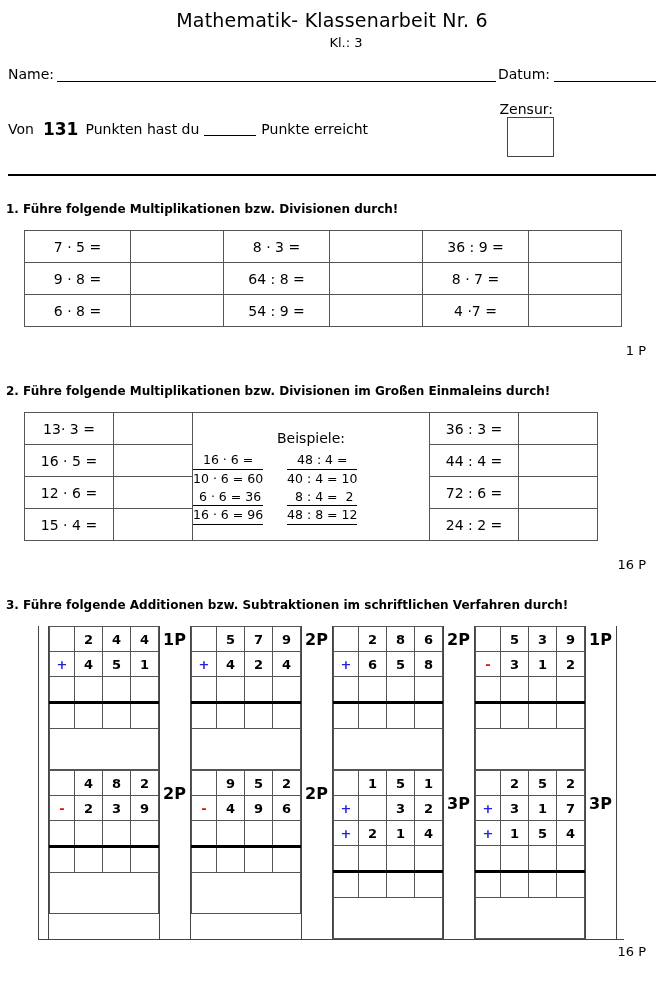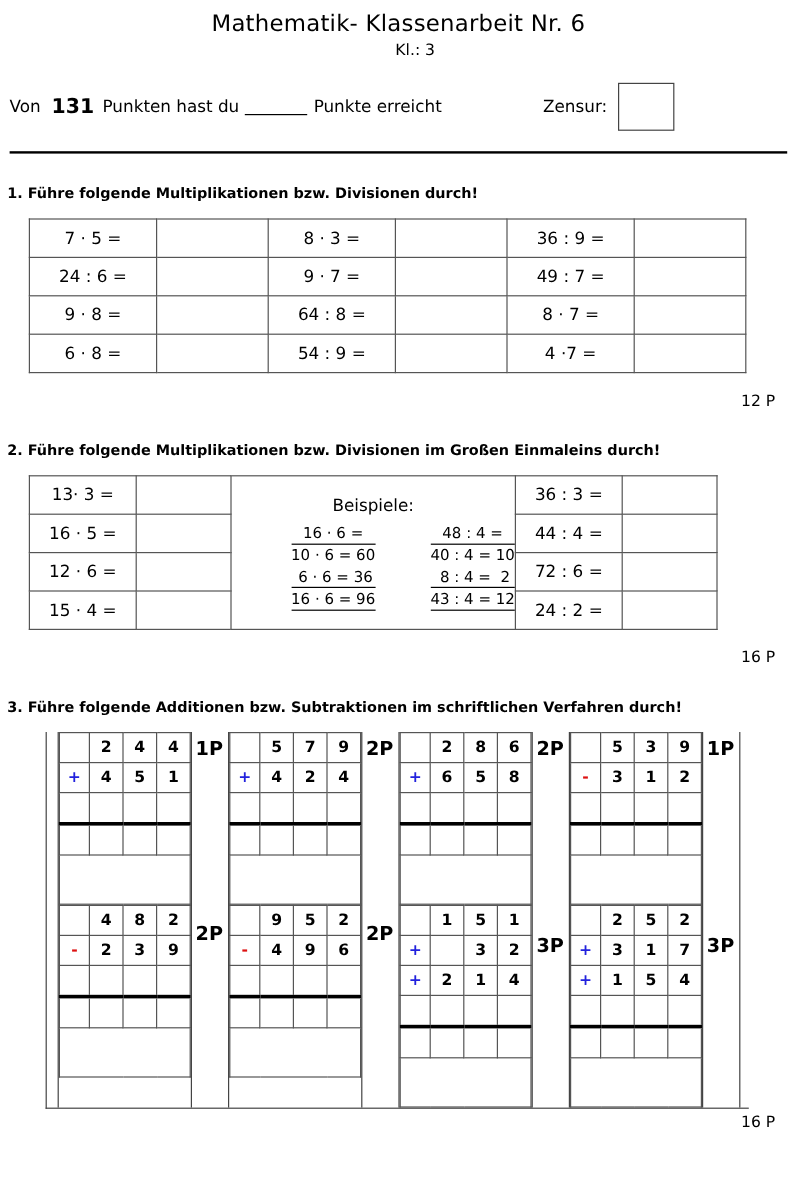--- a/index.html
+++ b/index.html
@@ -33,21 +33,21 @@
 
   .vonrow{
     display:flex;align-items:center;
     margin:19px 8px 0 8px;font-size:14px;position:relative;
   }
   .vonrow .big{font-size:17px;font-weight:bold;margin:0 7px 0 9px;}
   .blankline{
     display:inline-block;width:52px;border-bottom:1.6px solid #000;
     height:12px;margin:0 5px;
   }
-  .zensur-wrap{display:flex;align-items:center;margin-left:auto;margin-right:94px;}
+  .zensur-wrap{display:flex;align-items:center;margin-left:auto;margin-right:94px;flex-direction:column;}
   .zensur-lbl{font-size:14px;margin-right:9px;}
   .zensur-box{width:45px;height:38px;border:1.4px solid #444;}
 
   .hr-thick{
     border-top:2.6px solid #000;margin:17px 8px 0 8px;
   }
 
   
   .task-head{
     font-size:12px;font-weight:bold;margin:26px 0 0 6px;
@@ -67,21 +67,21 @@
   }
   
   .ex1 .q{width:105px;}
   .ex1 .a{width:92px;}
   
   .ex2 .q{width:88px;}
   .ex2 .a{width:78px;}
   .ex2 .mid{width:236px;vertical-align:middle;}
 
   .beispiele-title{font-size:14px;margin:2px 0 5px 0;text-align:center;}
-  .bsp-cols{display:flex;justify-content:flex-end;gap:46px;font-size:12.5px;}
+  .bsp-cols{display:flex;justify-content:flex-start;gap:24px;font-size:12.5px;}
   .bsp{display:flex;flex-direction:column;line-height:1.42;}
   .bsp .l{white-space:pre;}
   .bsp .ul{border-bottom:1px solid #000;display:inline-block;}
 
   
   .ex3-wrap{
     margin:14px 0 0 38px;
     display:flex;
     border-left:1.2px solid #444;
     width:586px;
@@ -113,20 +113,26 @@
   .final-points{text-align:right;font-size:13px;margin-top:4px;padding-right:18px;}
 </style>
 </head>
 <body>
 
 <div class="page">
 
   <div class="title">Mathematik- Klassenarbeit Nr. 6</div>
   <div class="subtitle">Kl.: 3</div>
 
+  <div class="namerow">
+    <span class="lbl">Name:</span>
+    <span class="rule name"></span>
+    <span class="lbl">Datum:</span>
+    <span class="rule datum"></span>
+  </div>
 
   <div class="vonrow">
     <span>Von</span>
     <span class="big">131</span>
     <span>Punkten hast du</span>
     <span class="blankline"></span>
     <span>Punkte erreicht</span>
     <span class="zensur-wrap">
       <span class="zensur-lbl">Zensur:</span>
       <span class="zensur-box"></span>
@@ -140,67 +146,59 @@
     <tbody>
         <tr>
           <td class="q">7 · 5 =</td>
           <td class="a"></td>
           <td class="q">8 · 3 =</td>
           <td class="a"></td>
           <td class="q">36 : 9 =</td>
           <td class="a"></td>
         </tr>
         <tr>
-          <td class="q">24 : 6 =</td>
-          <td class="a"></td>
-          <td class="q">9 · 7 =</td>
-          <td class="a"></td>
-          <td class="q">49 : 7 =</td>
-          <td class="a"></td>
-        </tr>
-        <tr>
           <td class="q">9 · 8 =</td>
           <td class="a"></td>
           <td class="q">64 : 8 =</td>
           <td class="a"></td>
           <td class="q">8 · 7 =</td>
           <td class="a"></td>
         </tr>
         <tr>
           <td class="q">6 · 8 =</td>
           <td class="a"></td>
           <td class="q">54 : 9 =</td>
           <td class="a"></td>
           <td class="q">4 ·7 =</td>
           <td class="a"></td>
         </tr>
       </tbody>
   </table>
-  <div class="points">12 P</div>
+  <div class="points">1 P</div>
 
   <div class="task-head">2. Führe folgende Multiplikationen bzw. Divisionen im Großen Einmaleins durch!</div>
   <table class="ex ex2">
     <tbody>
         <tr>
           <td class="q">13· 3 =</td>
           <td class="a"></td>
           <td class="mid" rowspan="4">
             <div class="beispiele-title">Beispiele:</div>
             <div class="bsp-cols">
               <div class="bsp">
                 <span class="l ul">16 · 6 =</span>
                 <span class="l">10 · 6 = 60</span>
                 <span class="l ul"> 6 · 6 = 36</span>
                 <span class="l ul">16 · 6 = 96</span>
               </div>
               <div class="bsp">
                 <span class="l ul">48 : 4 =</span>
                 <span class="l">40 : 4 = 10</span>
                 <span class="l ul"> 8 : 4 =  2</span>
-                <span class="l ul">43 : 4 = 12</span>
+                <span class="l ul">48 : 8 = 12</span>
               </div>
             </div>
           </td>
           <td class="q">36 : 3 =</td>
           <td class="a"></td>
         </tr>
         <tr>
           <td class="q">16 · 5 =</td>
           <td class="a"></td>
           <td class="q">44 : 4 =</td>

